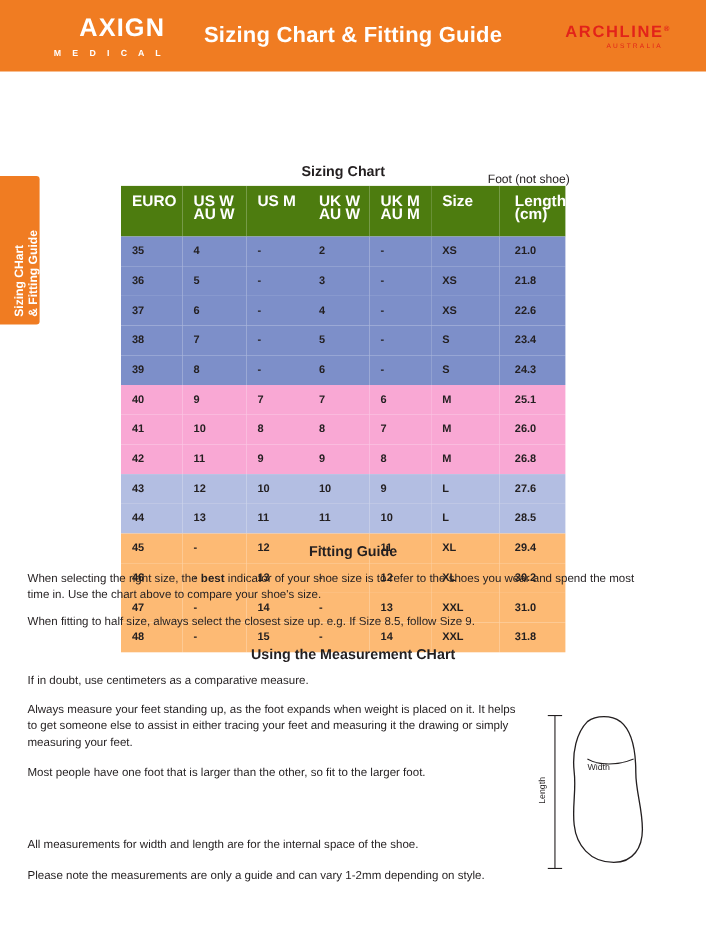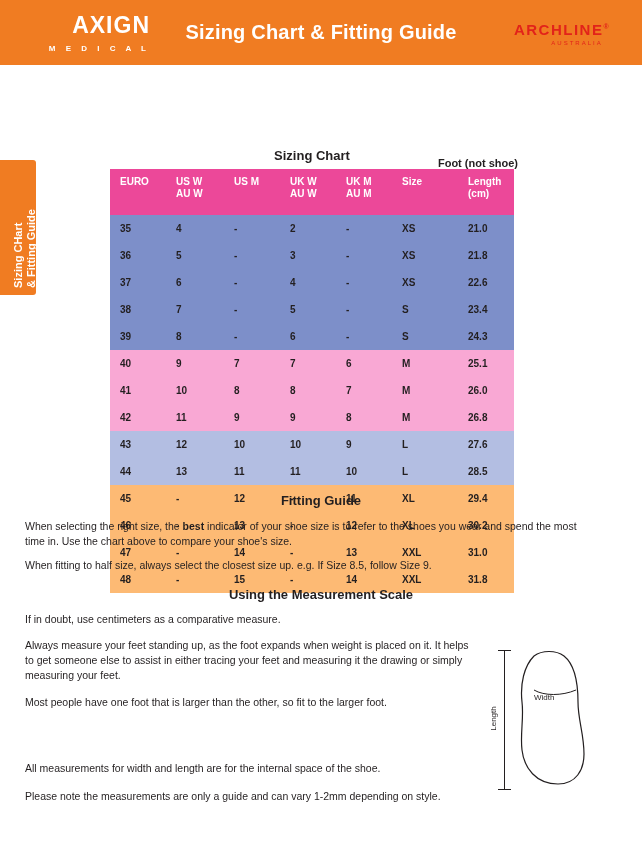--- a/index.html
+++ b/index.html
@@ -110,31 +110,31 @@
     text-align: center;
     font-size: 13px;
     font-weight: bold;
     margin-bottom: 6px;
   }
   .foot-note {
     position: absolute;
     right: -4px;
     top: 9px;
     font-size: 11px;
-    font-weight: bold;
+    font-weight: normal;
   }
   table.sizing {
     border-collapse: collapse;
     width: 404px;
     table-layout: fixed;
   }
   table.sizing th {
-    background: #ec4899;
+    background: #4d7c0f;
     color: #ffffff;
-    font-size: 10px;
+    font-size: 14px;
     font-weight: bold;
     text-align: left;
     padding: 7px 0 7px 10px;
     vertical-align: top;
     line-height: 12px;
     height: 32px;
   }
   table.sizing th.len {
     text-align: left;
     padding-left: 14px;
@@ -396,21 +396,21 @@
           <td class="len">31.8</td>
         </tr>
       </tbody>
   </table>
 </div>
 
 <div class="section-title" id="fitting-title">Fitting Guide</div>
 <div class="body-text" id="fit-p1"><span>When selecting the right size, the </span><b>best</b><span> indicator of your shoe size is to refer to the shoes you wear and spend the most time in. Use the chart above to compare your shoe's size.</span></div>
 <div class="body-text" id="fit-p2">When fitting to half size, always select the closest size up. e.g. If Size 8.5, follow Size 9.</div>
 
-<div class="section-title" id="scale-title">Using the Measurement Scale</div>
+<div class="section-title" id="scale-title">Using the Measurement CHart</div>
 <div class="body-text" id="ms-p1">If in doubt, use centimeters as a comparative measure.</div>
 <div class="body-text" id="ms-p2">Always measure your feet standing up, as the foot expands when weight is placed on it. It helps to get someone else to assist in either tracing your feet and measuring it the drawing or simply measuring your feet.</div>
 <div class="body-text" id="ms-p3">Most people have one foot that is larger than the other, so fit to the larger foot.</div>
 <div class="body-text" id="ms-p4">All measurements for width and length are for the internal space of the shoe.</div>
 <div class="body-text" id="ms-p5">Please note the measurements are only a guide and can vary 1-2mm depending on style.</div>
 
 <div class="foot-diagram">
   <div class="vline"></div>
   <div class="tick-top"></div>
   <div class="tick-bot"></div>

